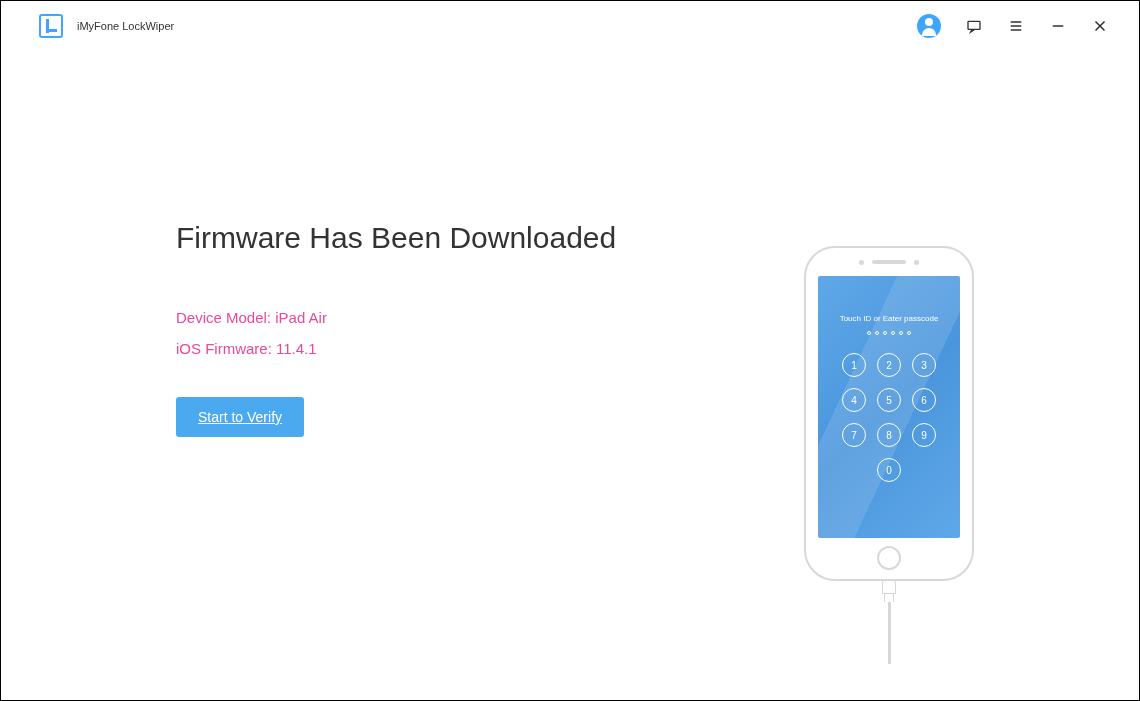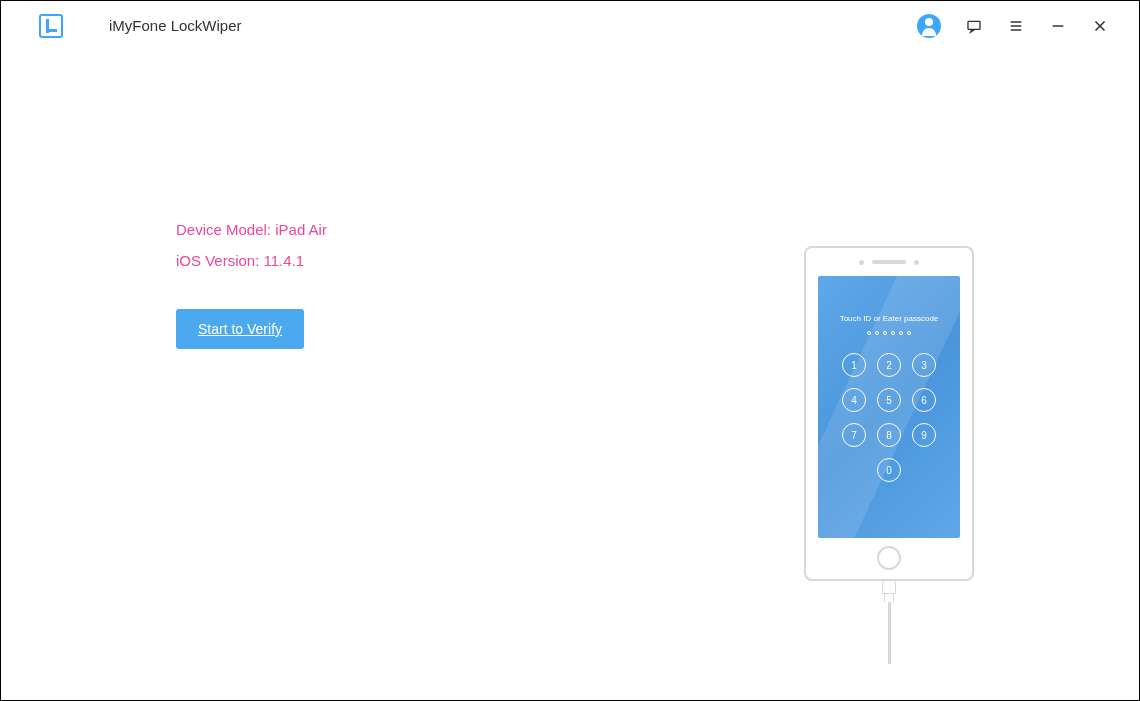--- a/index.html
+++ b/index.html
@@ -55,24 +55,23 @@
     .logo::after {
       content: "";
       position: absolute;
       width: 11px;
       height: 3px;
       background: #3ea6ff;
       left: 5px;
       bottom: 4px;
     }
     .app-title {
-      font-size: 15px;
+      font-size: 11px;
       color: #333;
       font-weight: 400;
-      margin-left: 32px;
     }
     .titlebar-spacer {
       flex: 1;
     }
     .titlebar-controls {
       display: flex;
       align-items: center;
       gap: 24px;
     }
     .account-icon {
@@ -151,21 +150,21 @@
       display: flex;
       justify-content: center;
       align-items: flex-start;
       padding-top: 25px;
       position: relative;
     }
     .phone {
       width: 170px;
       height: 335px;
       border: 2px solid #d8d8d8;
-      border-radius: 8px;
+      border-radius: 31px;
       background: #fff;
       position: relative;
       display: flex;
       flex-direction: column;
       align-items: center;
     }
     .phone-top {
       height: 28px;
       display: flex;
       align-items: center;
@@ -310,26 +309,27 @@
         <svg viewBox="0 0 24 24" fill="none" stroke="#333" stroke-width="2.5" stroke-linecap="round">
           <line x1="6" y1="6" x2="18" y2="18"></line>
           <line x1="18" y1="6" x2="6" y2="18"></line>
         </svg>
       </div>
     </div>
   </div>
 
   <div class="content">
     <div class="left-panel">
+      <h1 class="heading">Firmware Has Been Downloaded</h1>
       <div class="info-row">
         <span>Device Model:</span>
         <span>iPad Air</span>
       </div>
       <div class="info-row">
-        <span>iOS Version:</span>
+        <span>iOS Firmware:</span>
         <span>11.4.1</span>
       </div>
       <button class="verify-btn">Start to Verify</button>
     </div>
 
     <div class="right-panel">
       <div class="phone">
         <div class="phone-top">
           <div class="phone-camera"></div>
           <div class="phone-speaker"></div>

